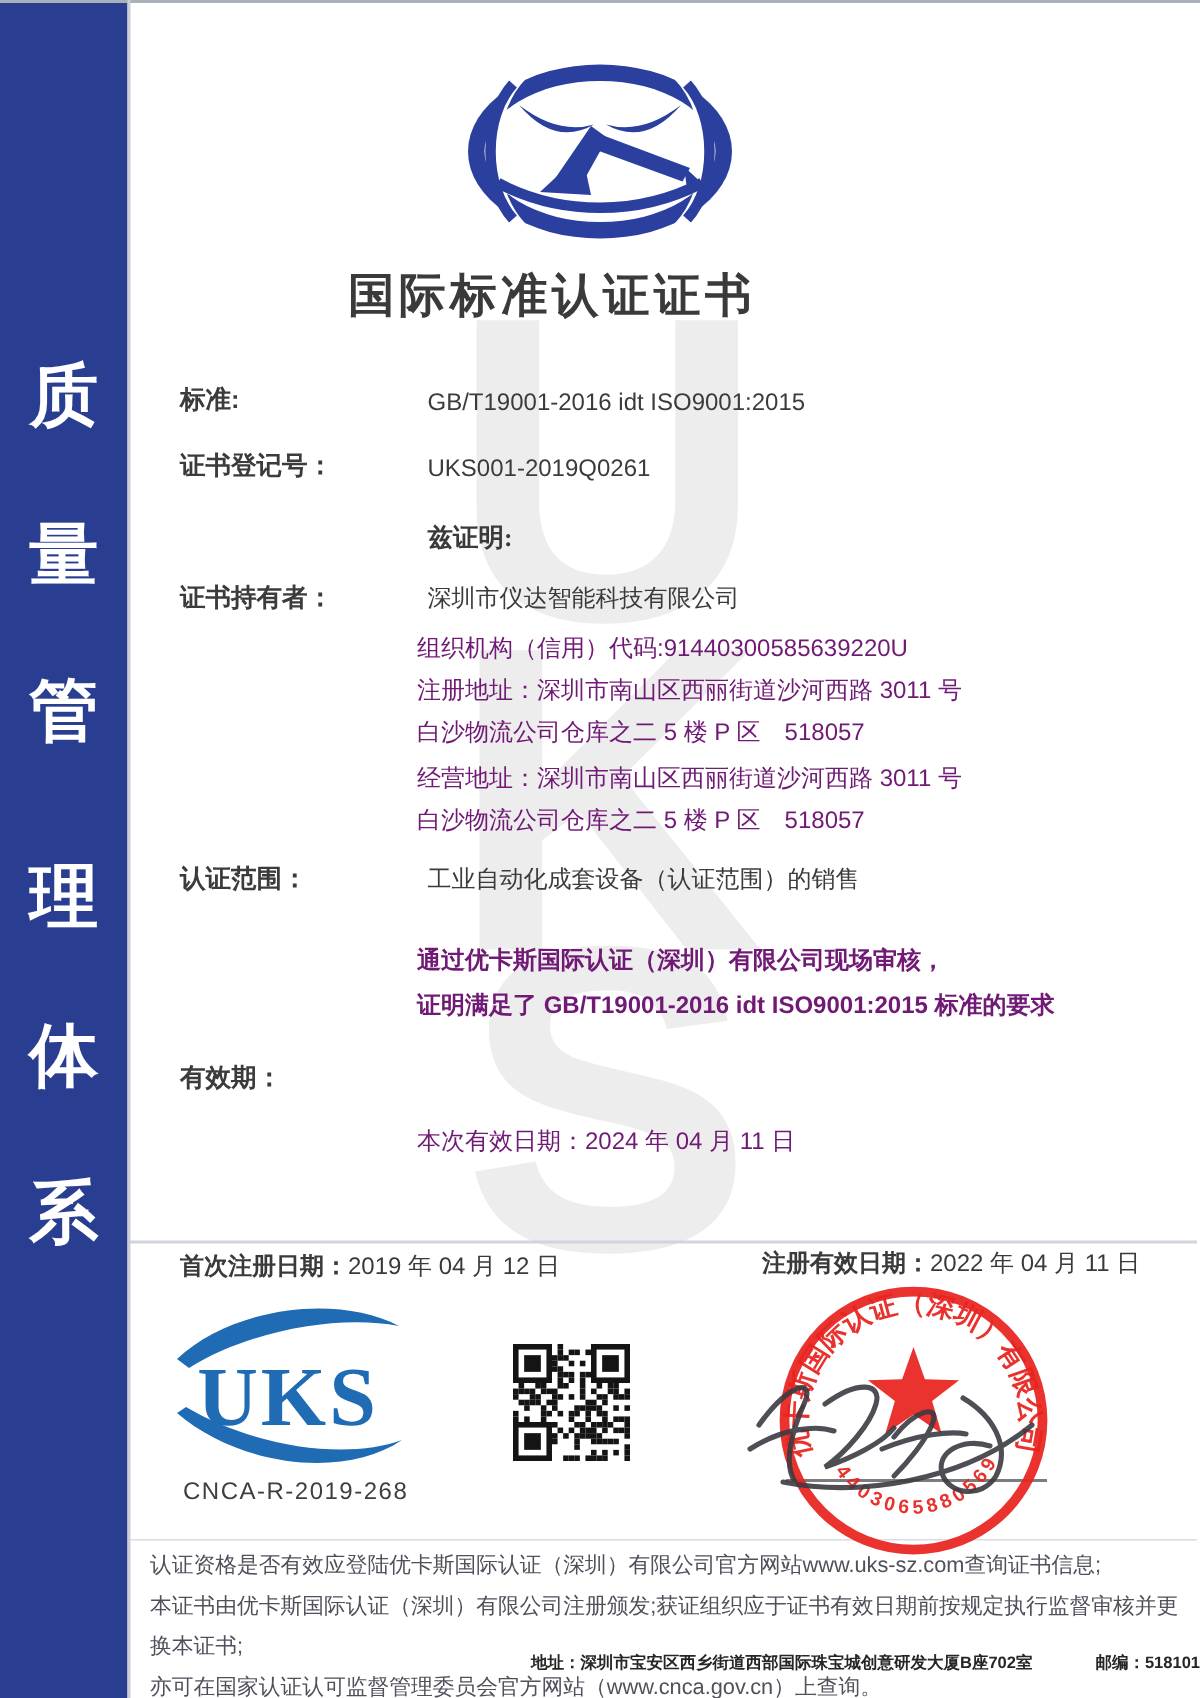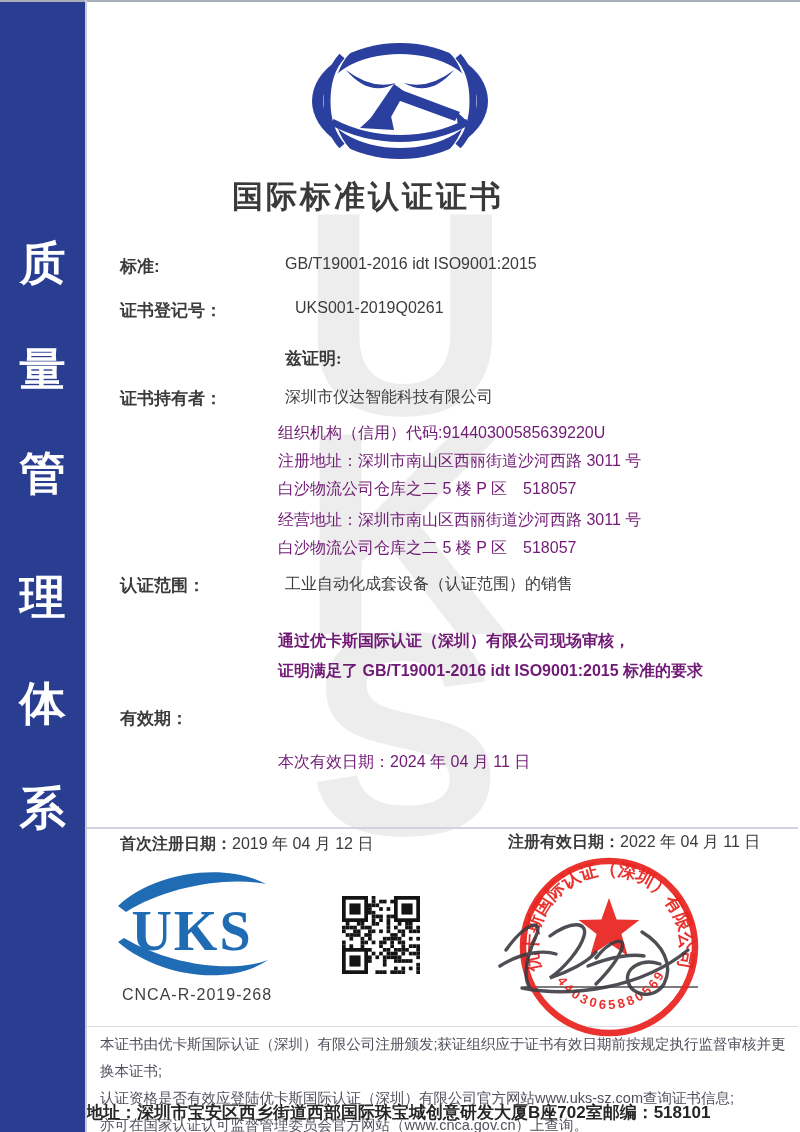--- a/index.html
+++ b/index.html
@@ -12,42 +12,42 @@
                 font-size:46px;font-weight:bold;line-height:1;}
   .sidebar-edge{position:absolute;left:85px;top:0;width:2px;height:100%;background:#c9cdd6;z-index:4;}
   
   .wm{position:absolute;left:265px;width:280px;text-align:center;color:#ededed;font-weight:bold;
       font-size:290px;line-height:1;z-index:0;user-select:none;}
   
   .logo-globe{position:absolute;left:308px;top:40px;z-index:1;}
   .title{position:absolute;left:86px;top:176px;width:564px;text-align:center;
          font-size:31px;font-weight:bold;letter-spacing:3px;color:#3a3a3a;z-index:1;}
   
-  .row{position:absolute;left:120px;display:flex;z-index:1;}
+  .row{position:absolute;left:120px;display:flex;z-index:1;align-items:flex-end;}
   .row .label{width:165px;font-weight:bold;font-size:17px;color:#3b3b3b;flex:none;}
   .row .value{font-size:16px;color:#3b3b3b;}
   .para{position:absolute;left:278px;font-size:16px;color:#701a75;line-height:28px;z-index:1;}
   .para.audit{line-height:30px;}
   .certify{position:absolute;left:285px;top:347px;font-weight:bold;font-size:17px;z-index:1;font-family:Liberation Serif, serif;}
   .divider{position:absolute;left:86px;top:827px;width:712px;height:2px;background:#cfd4e0;z-index:1;}
   .reg-line{position:absolute;font-size:16px;z-index:1;}
   .reg-line .lbl{font-weight:bold;}
   
   .uks-logo{position:absolute;left:112px;top:868px;z-index:1;}
   .cnca{position:absolute;left:122px;top:986px;font-size:16px;letter-spacing:1px;color:#3f3f3f;z-index:1;}
   .qr{position:absolute;left:342px;top:896px;z-index:1;}
   .stamp{position:absolute;left:514px;top:852px;z-index:2;}
   .signature{position:absolute;left:492px;top:892px;z-index:3;}
   .sig-line{position:absolute;left:524px;top:986px;width:174px;height:2px;background:#7c7c7c;z-index:1;}
   
   .footer-hairline{position:absolute;left:86px;top:1026px;width:712px;height:1px;background:#dcdce4;z-index:1;}
   .footer-note{position:absolute;left:100px;top:1031px;width:692px;font-size:14.5px;
                line-height:27px;color:#50505c;z-index:1;}
-  .bottom-line{position:absolute;left:86px;top:1101px;width:714px;display:flex;justify-content:flex-start;
-               font-size:17px;font-weight:bold;color:#262626;z-index:1;}
+  .bottom-line{position:absolute;left:86px;top:1101px;width:714px;display:flex;justify-content:flex-end;
+               gap:42px;font-size:11px;font-weight:bold;color:#262626;z-index:1;}
 </style>
 </head>
 <body>
 
 <div class="page">
   <div class="top-hairline"></div>
 
   <div class="wm" style="top:168px;">U</div>
   <div class="wm" style="top:388px;">K</div>
   <div class="wm" style="top:588px;">S</div>
@@ -79,21 +79,21 @@
       <path d="M148,71 L163,85 L150,86 Z" fill="#2b3f9e"></path>
     </svg>
   </div>
 
   <div class="title">国际标准认证证书</div>
 
   <div class="row" style="top:255px;">
     <div class="label">标准:</div>
     <div class="value">GB/T19001-2016 idt ISO9001:2015</div>
   </div>
-  <div class="row" style="top:299px;gap:10px;">
+  <div class="row" style="top:299px;">
     <div class="label">证书登记号：</div>
     <div class="value">UKS001-2019Q0261</div>
   </div>
 
   <div class="certify">兹证明:</div>
 
   <div class="row" style="top:387px;">
     <div class="label">证书持有者：</div>
     <div class="value">深圳市仪达智能科技有限公司</div>
   </div>
@@ -319,21 +319,21 @@
         <path d="M96,74 C120,64 142,62 152,64"></path>
         <path d="M150,40 C170,52 182,72 172,92 C162,108 140,104 136,90 C132,76 150,66 168,72"></path>
         <path d="M30,96 C80,106 150,96 196,58"></path>
       </g>
     </svg>
   </div>
   <div class="sig-line"></div>
 
   <div class="footer-hairline"></div>
   <div class="footer-note">
+    <div>认证资格是否有效应登陆优卡斯国际认证（深圳）有限公司官方网站www.uks-sz.com查询证书信息;</div>
     <div>本证书由优卡斯国际认证（深圳）有限公司注册颁发;获证组织应于证书有效日期前按规定执行监督审核并更换本证书;</div>
-    <div>认证资格是否有效应登陆优卡斯国际认证（深圳）有限公司官方网站www.uks-sz.com查询证书信息;</div>
     <div>亦可在国家认证认可监督管理委员会官方网站（www.cnca.gov.cn）上查询。</div>
   </div>
   <div class="bottom-line">
     <span>地址：深圳市宝安区西乡街道西部国际珠宝城创意研发大厦B座702室</span>
     <span>邮编：518101</span>
   </div>
 </div>
 
 </body></html>

